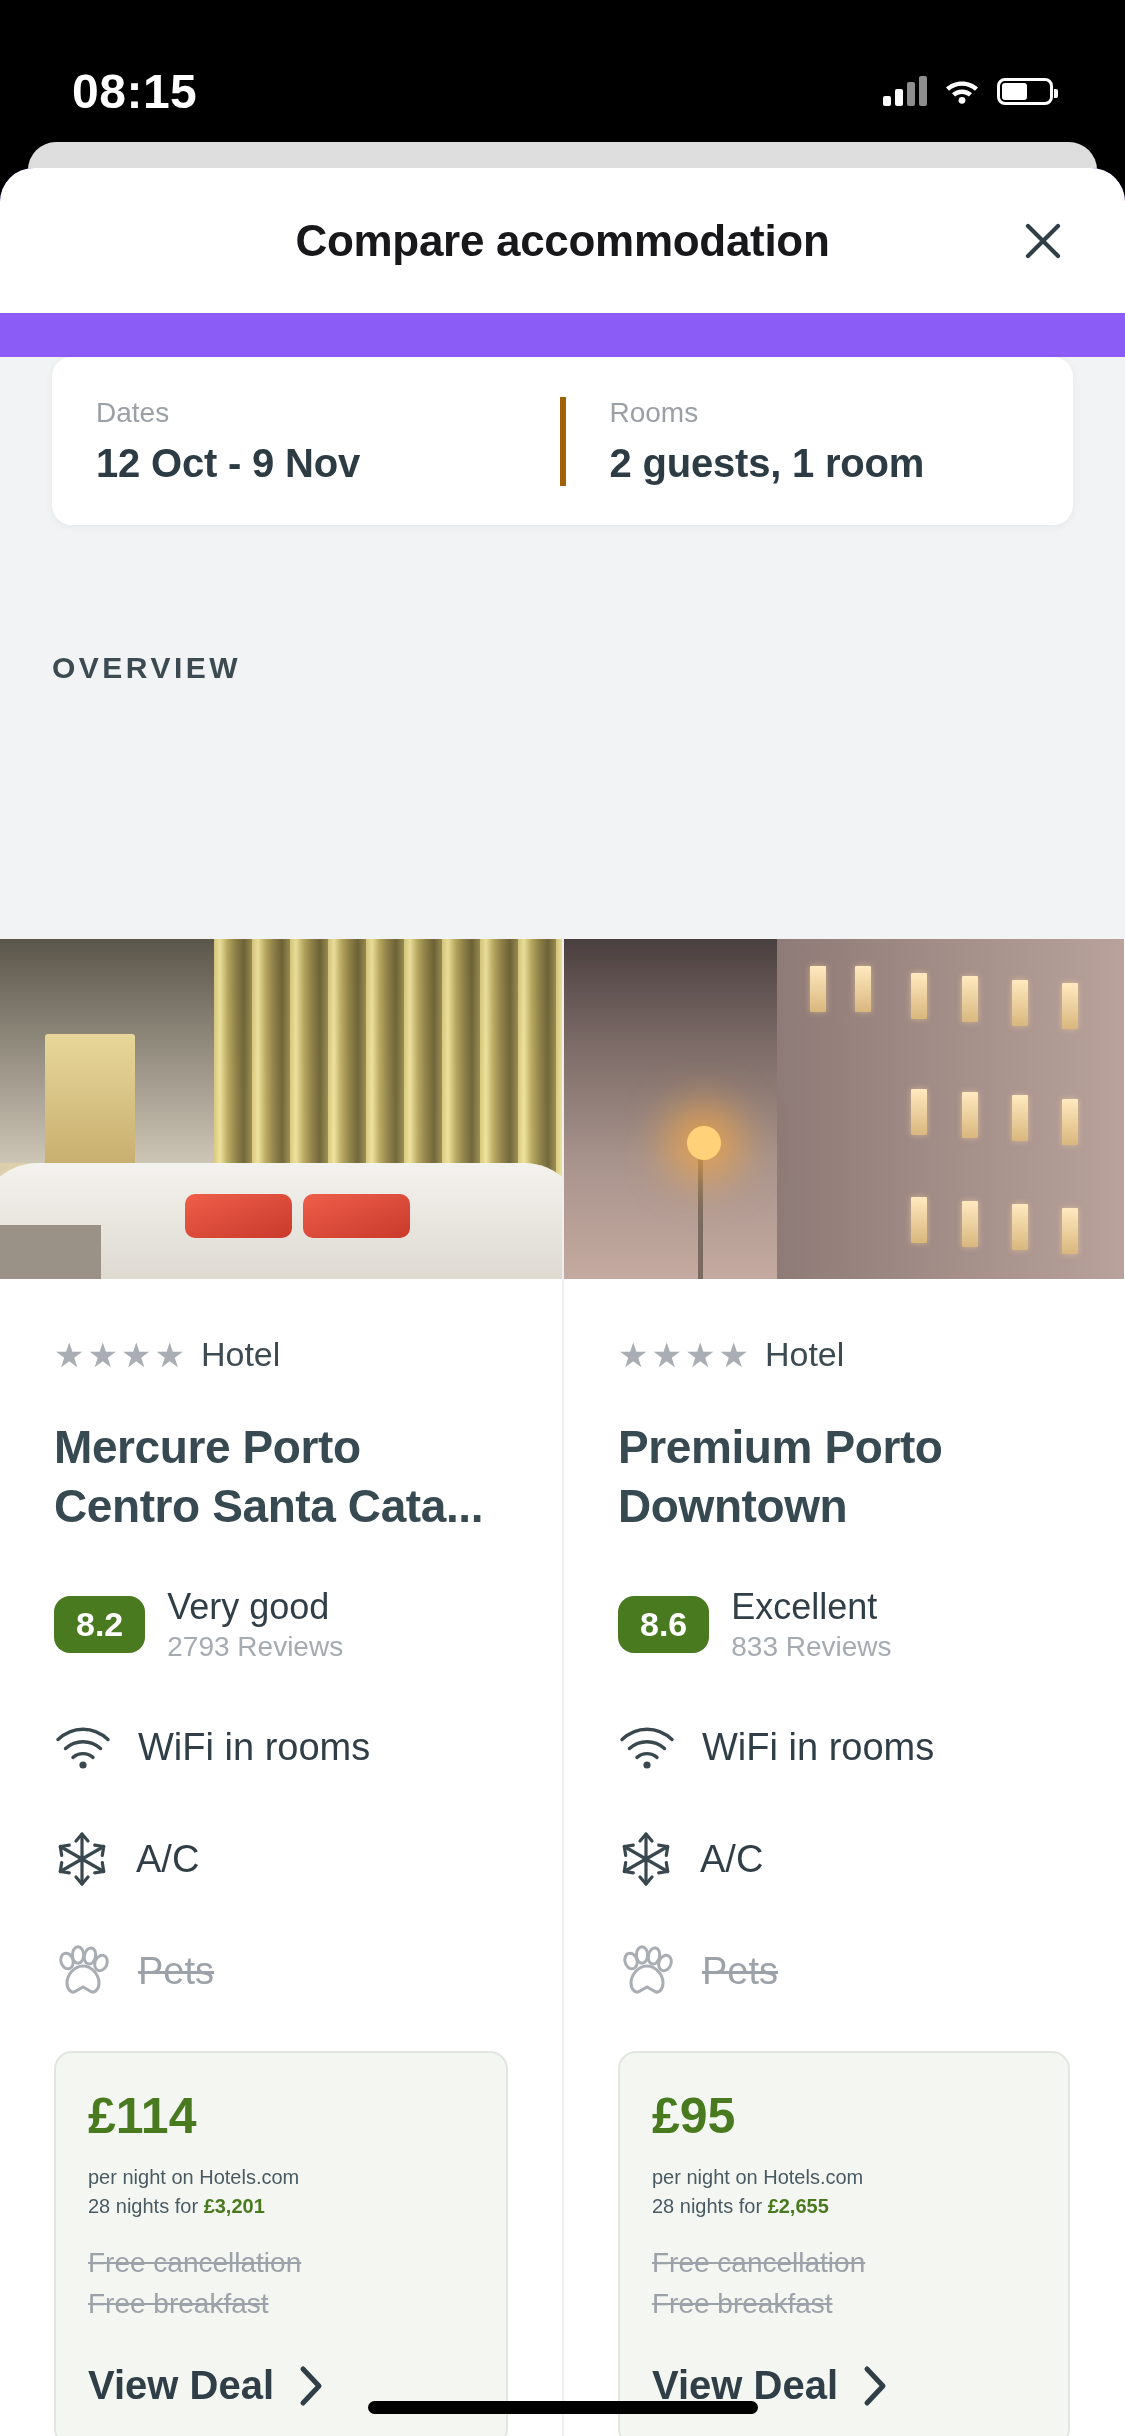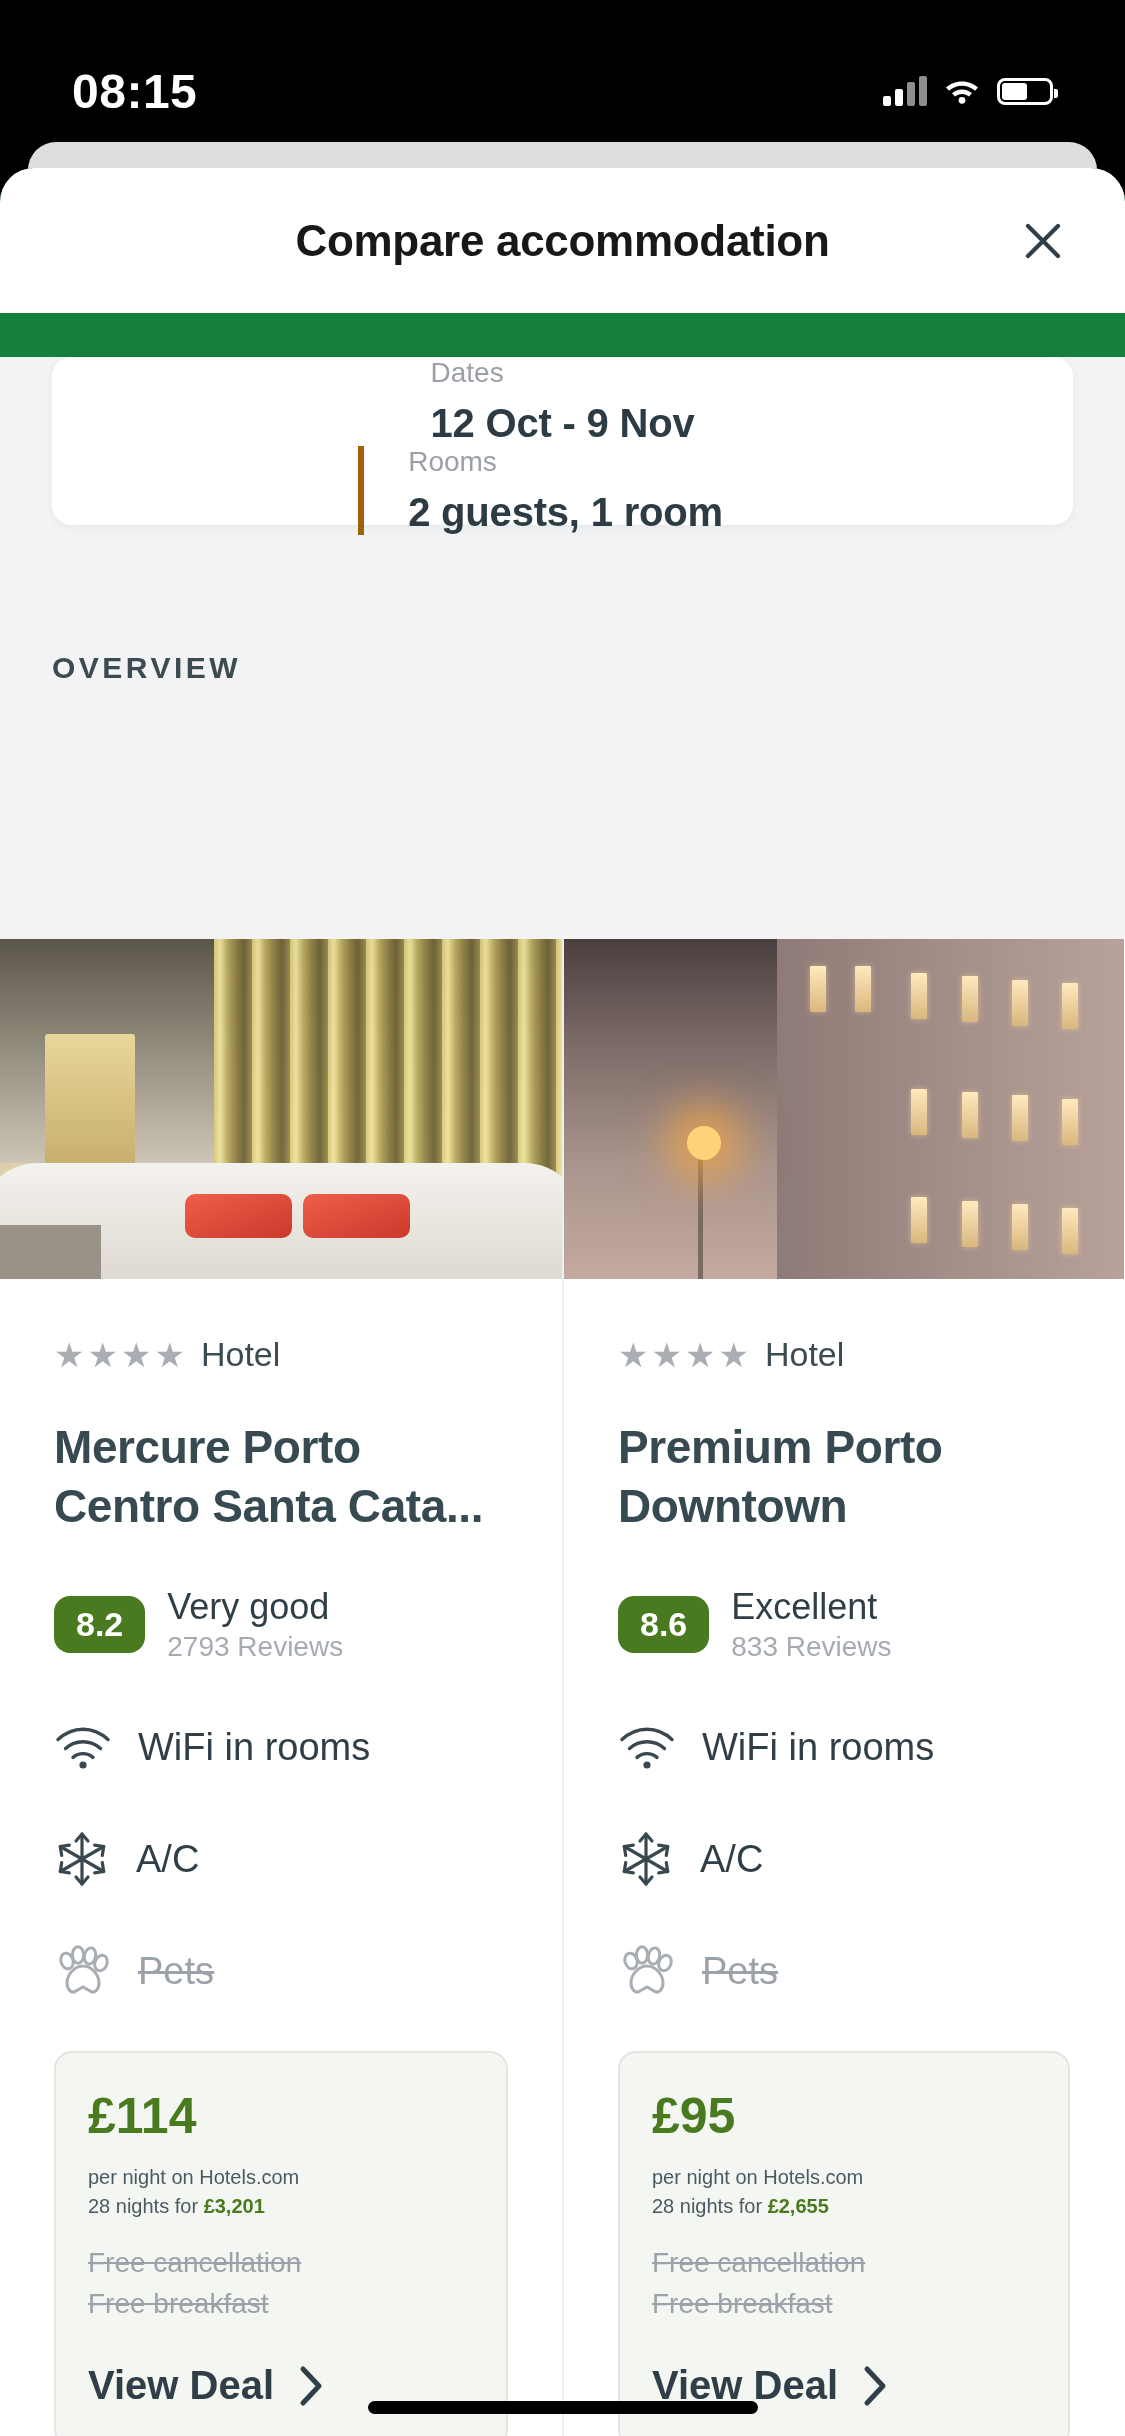--- a/index.html
+++ b/index.html
@@ -30,21 +30,21 @@
   .batt:after{ content:""; position:absolute; right:-8px; top:8px; width:4px; height:9px; background:#fff; border-radius:0 2px 2px 0; }
   .batt b{ display:block; width:55%; height:100%; background:#fff; border-radius:3px; }
 
   
   .sheet-behind{
     position:absolute; top:142px; left:28px; width:1069px; height:70px;
     background:#dedede; border-radius:28px 28px 0 0;
   }
   .sheet{
     position:absolute; top:168px; left:0; width:1125px; height:2268px;
-    background:#15803d; border-radius:34px 34px 0 0; overflow:hidden;
+    background:#8b5cf6; border-radius:34px 34px 0 0; overflow:hidden;
   }
 
   
   .sheet-head{
     height:145px; position:relative; background:#fff;
     display:flex; align-items:center; justify-content:center;
   }
   .sheet-title{
     font-size:44px; font-weight:700; color:#18181b; letter-spacing:-.3px;
   }
@@ -56,21 +56,20 @@
   
   .body-scroll{
     background:#f2f3f4; height:2123px; position:relative;
   }
 
   
   .dates-card{
     margin:44px 52px 0 52px; background:#fff; border-radius:20px;
     height:168px; display:flex; align-items:center;
     box-shadow:0 2px 10px rgba(0,0,0,.05);
-    flex-direction:column;
   }
   .dates-cell{ flex:1; padding:0 44px; }
   .dates-cell.second{ border-left:6px solid #a16207; }
   .dates-label{ font-size:28px; color:#9b9fa6; margin-bottom:12px; }
   .dates-value{ font-size:40px; font-weight:600; color:#2d3b44; letter-spacing:-.2px; }
 
   
   .section-head{
     font-size:30px; font-weight:700; letter-spacing:3.5px;
     color:#3c4a52; margin:126px 0 0 52px;

